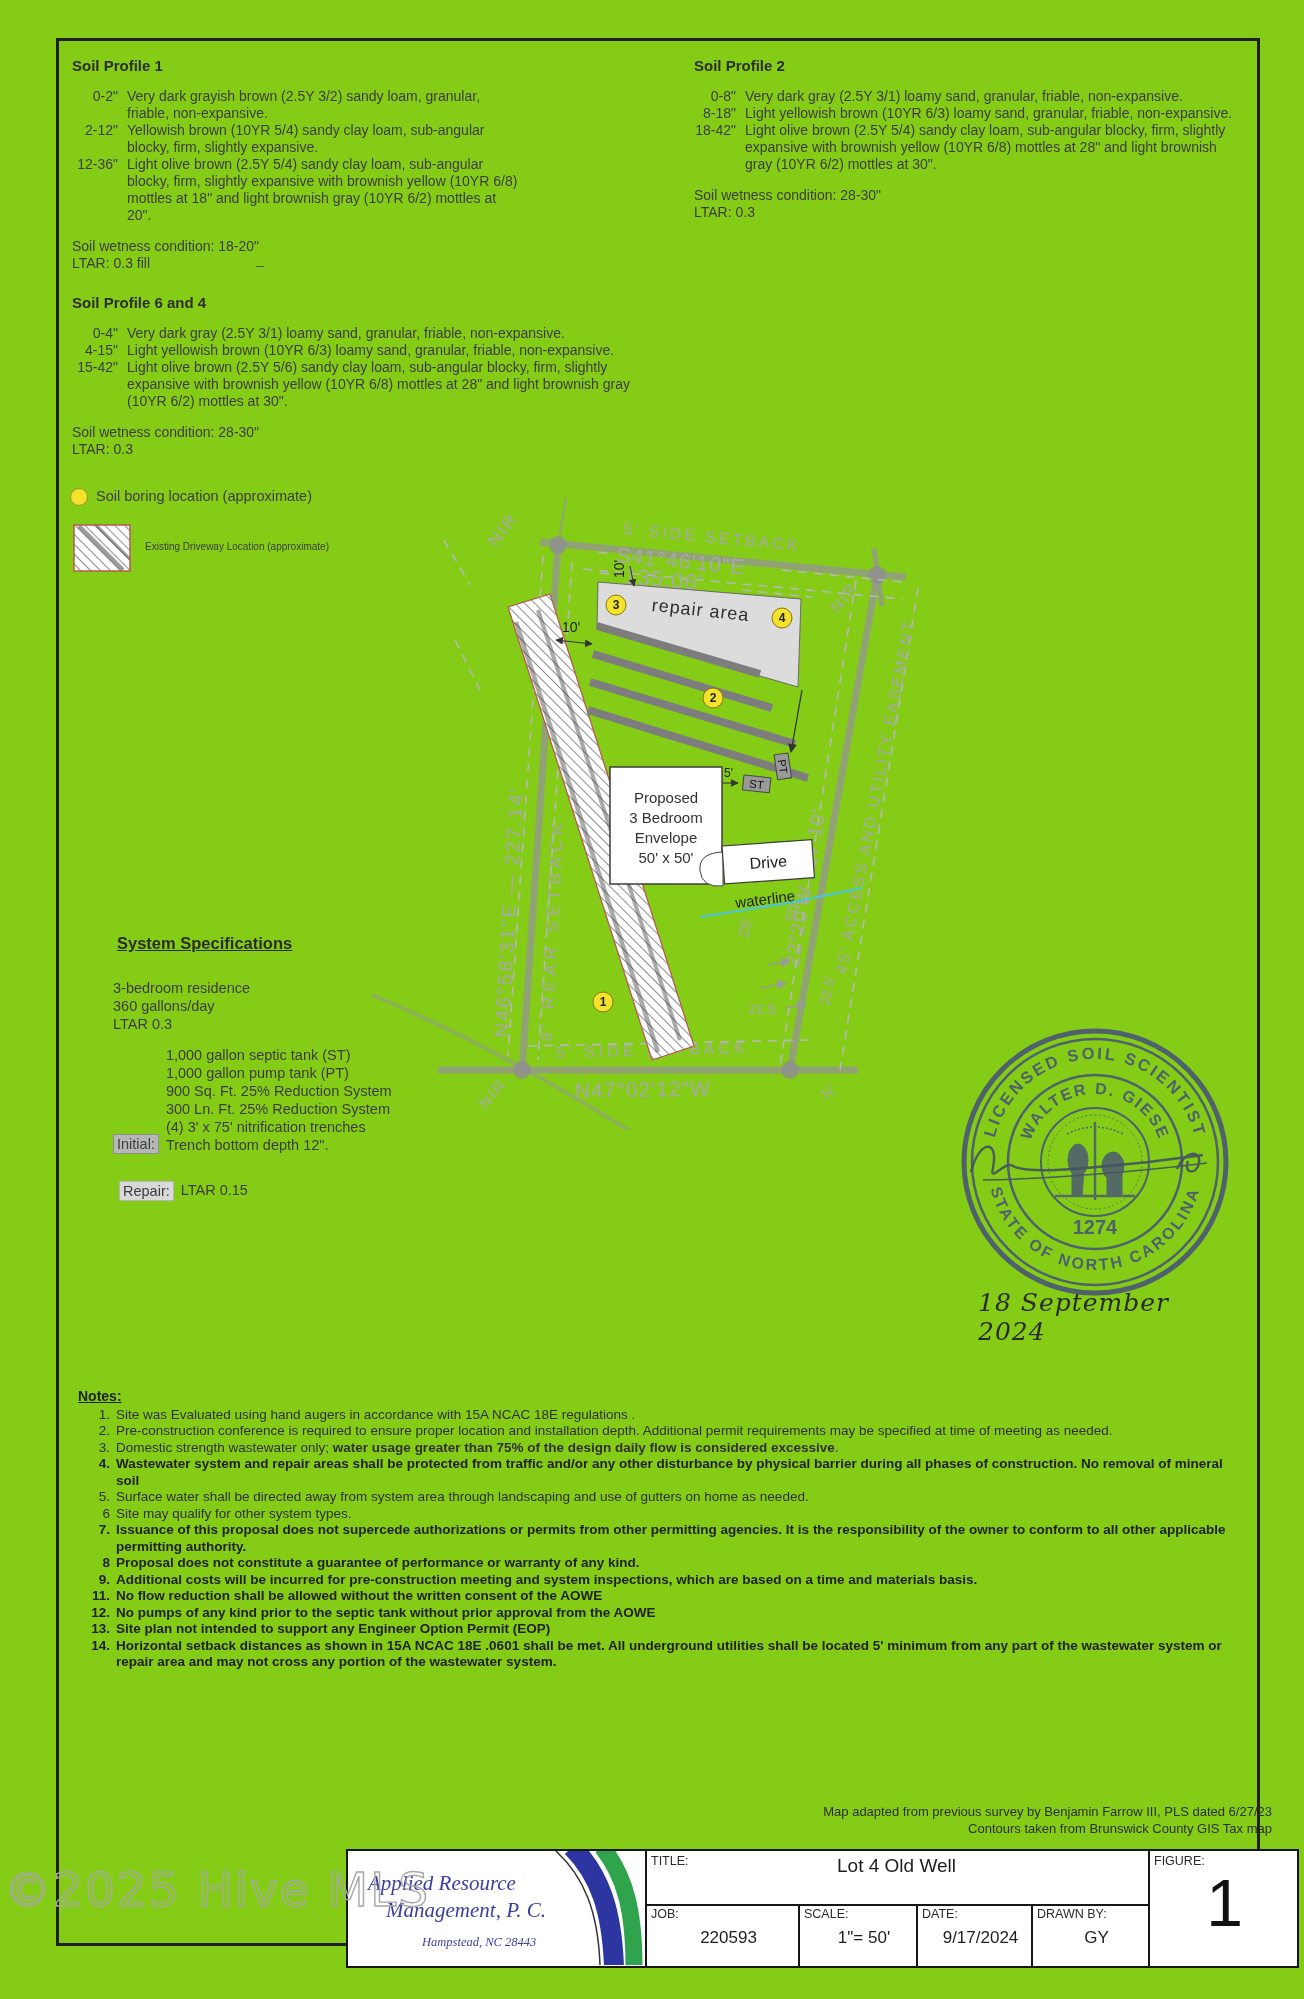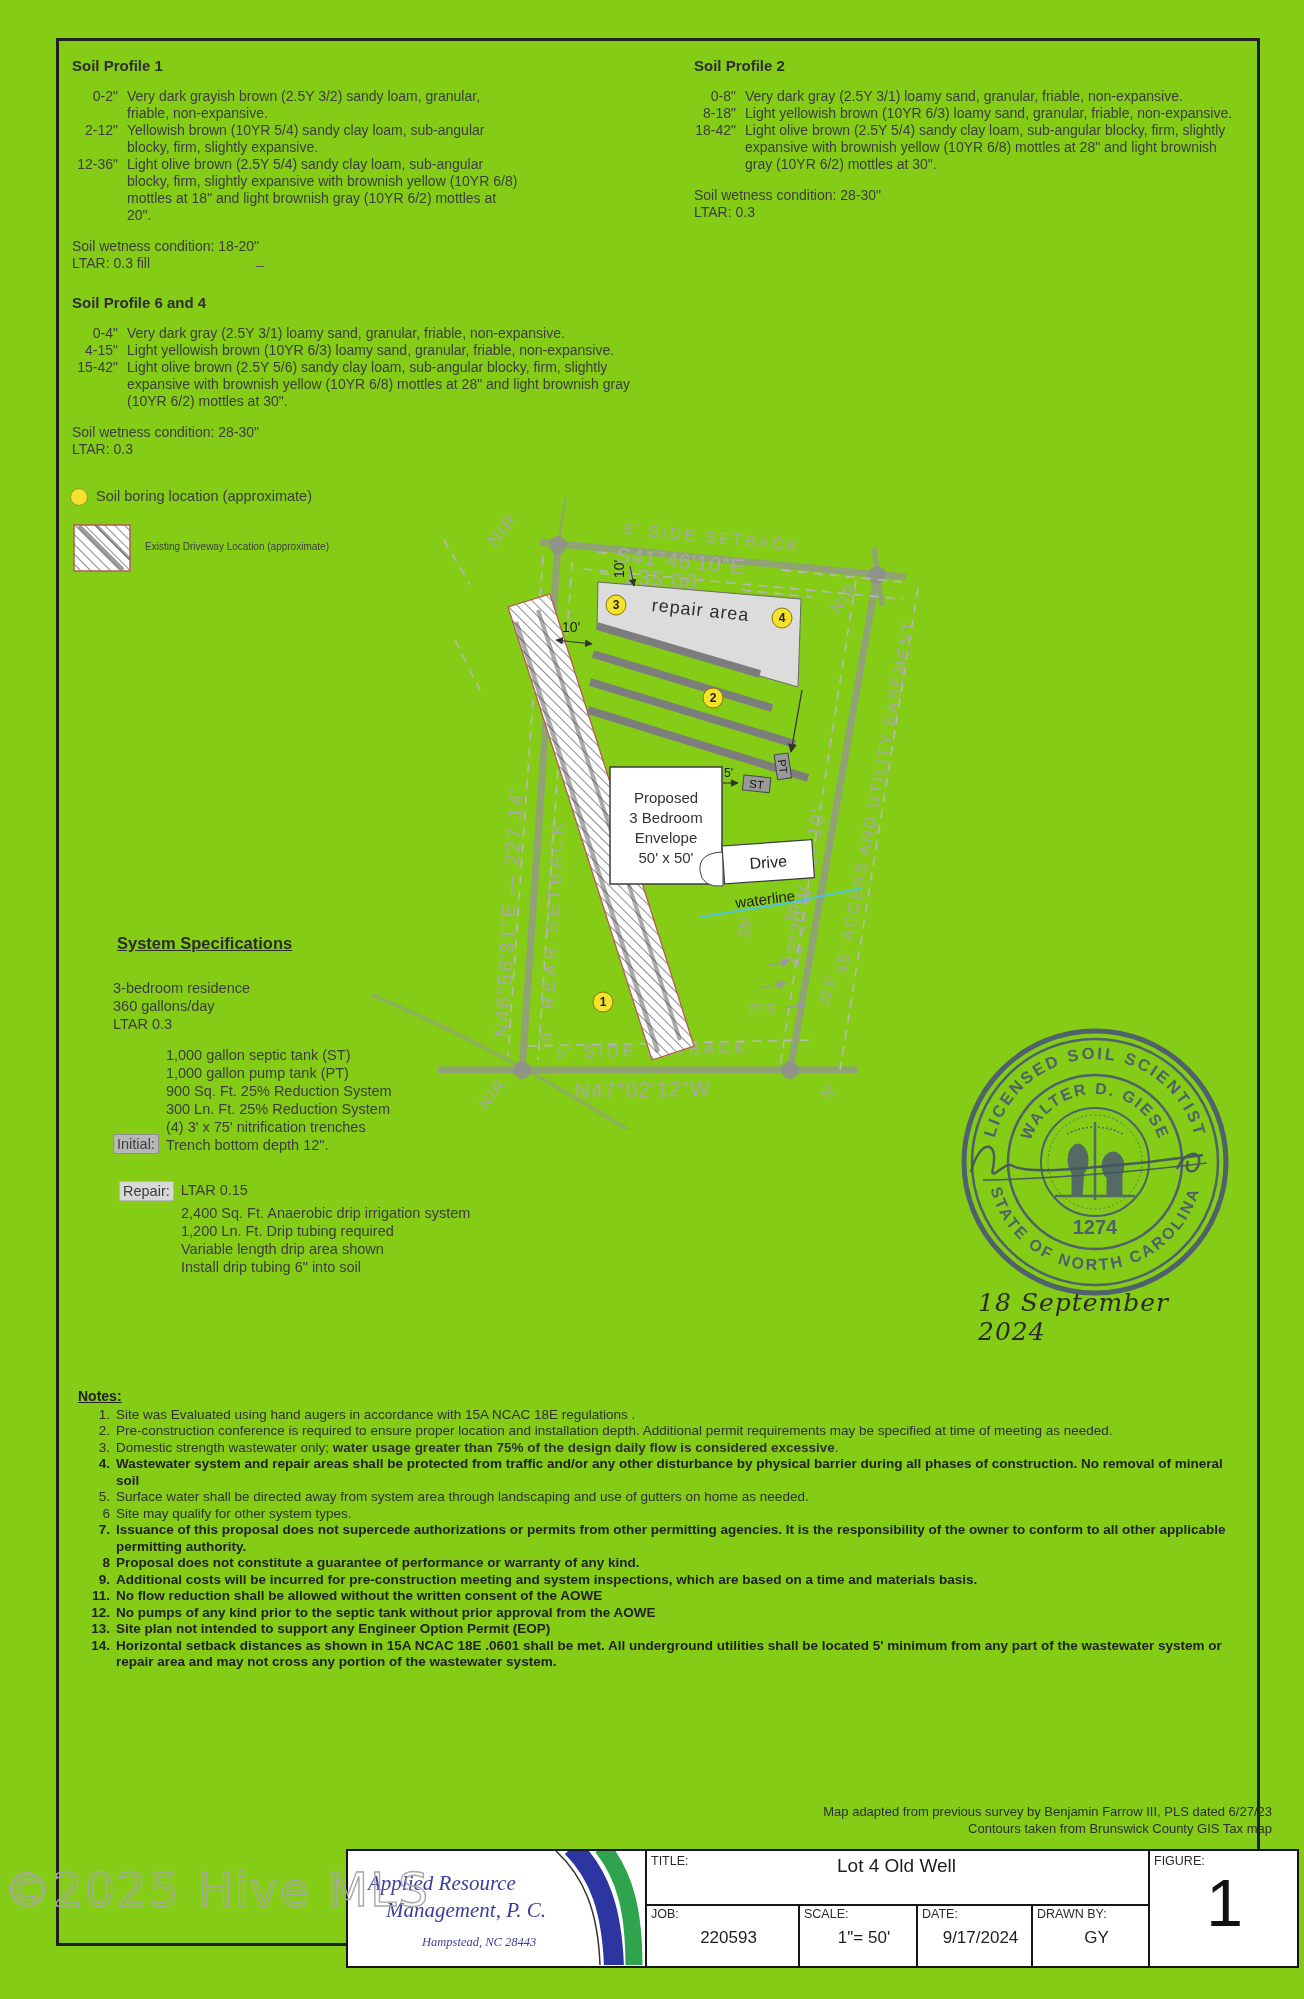--- a/index.html
+++ b/index.html
@@ -287,26 +287,20 @@
       <div>1,000 gallon pump tank (PT)</div>
       <div>900 Sq. Ft. 25% Reduction System</div>
       <div>300 Ln. Ft. 25% Reduction System</div>
       <div>(4) 3' x 75' nitrification trenches</div>
       <div>Trench bottom depth 12".</div>
     </div>
   </div>
   <div class="abs spec-repair-row">
     <span class="hl hl-light">Repair:</span>
     <span>LTAR 0.15</span>
-  </div>
-  <div class="abs spec-repair-lines">
-    <div>2,400 Sq. Ft. Anaerobic drip irrigation system</div>
-    <div>1,200 Ln. Ft. Drip tubing required</div>
-    <div>Variable length drip area shown</div>
-    <div>Install drip tubing 6" into soil</div>
   </div>
 
   <svg class="abs seal-svg" width="280" height="280" viewBox="0 0 280 280">
     <g stroke="#4e616d" fill="none">
       <circle cx="140" cy="140" r="131" stroke-width="5"></circle>
       <circle cx="140" cy="140" r="123" stroke-width="2.5"></circle>
       <circle cx="140" cy="140" r="87" stroke-width="2.5"></circle>
       <circle cx="140" cy="140" r="54" stroke-width="2"></circle>
       <circle cx="140" cy="140" r="47" stroke-width="1" stroke-dasharray="2 2.5" opacity="0.8"></circle>
     </g>

